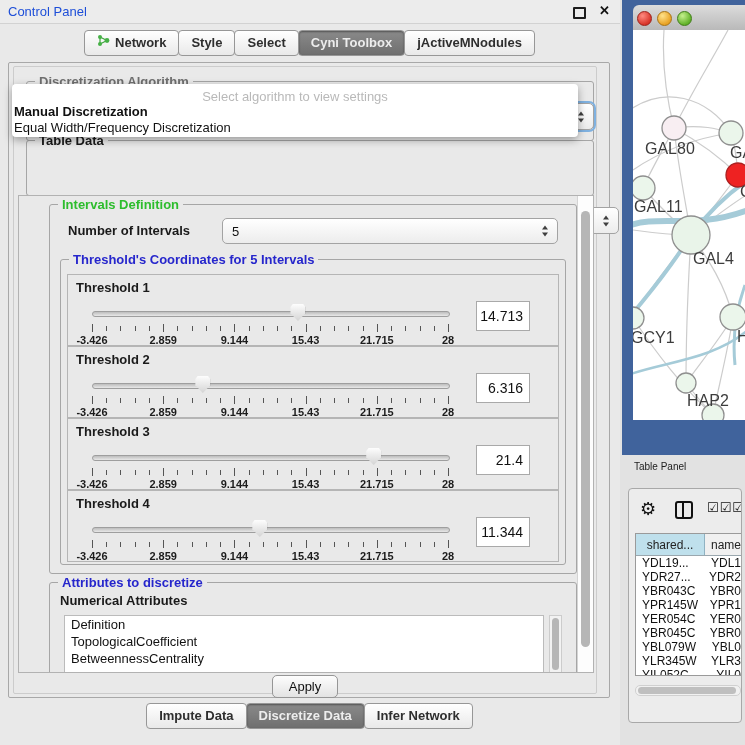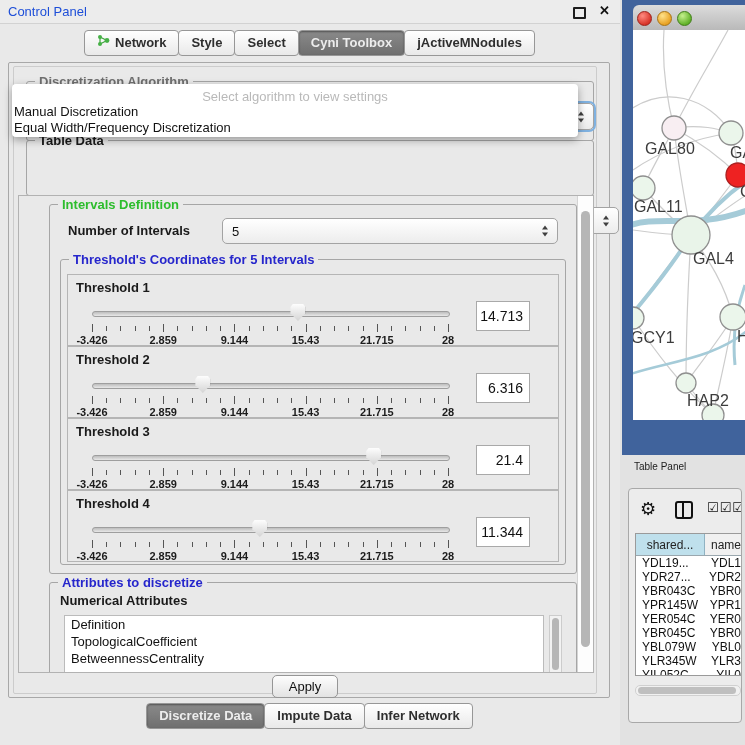--- a/index.html
+++ b/index.html
@@ -393,35 +393,35 @@
           <div id="vscroll">
               <div class="sb-thumb"></div>
             </div>
         </div>
 
         <button id="apply-btn">Apply</button>
       </div>
     </div>
 
     <div id="bottom-tabs" class="tabrow">
+        <div class="tabbtn">
+          <span>Impute Data</span>
+        </div>
         <div class="tabbtn sel">
           <span>Discretize Data</span>
         </div>
         <div class="tabbtn">
-          <span>Impute Data</span>
-        </div>
-        <div class="tabbtn">
           <span>Infer Network</span>
         </div>
       </div>
 
     <div id="algo-popup">
       <div class="hint">Select algorithm to view settings</div>
 
-    <div class="opt" style="top: 20px; font-weight: 400;">Manual Discretization</div>
+    <div class="opt" style="top: 20px; font-weight: 700;">Manual Discretization</div>
         <div class="opt" style="top: 36px; font-weight: 400;">Equal Width/Frequency Discretization</div>
       </div>
   </div>
 
   <div id="right-col">
     <div id="net-frame">
       <div id="net-titlebar">
         <span id="light-red" class="light"></span>
         <span id="light-yellow" class="light"></span>
         <span id="light-green" class="light"></span>

